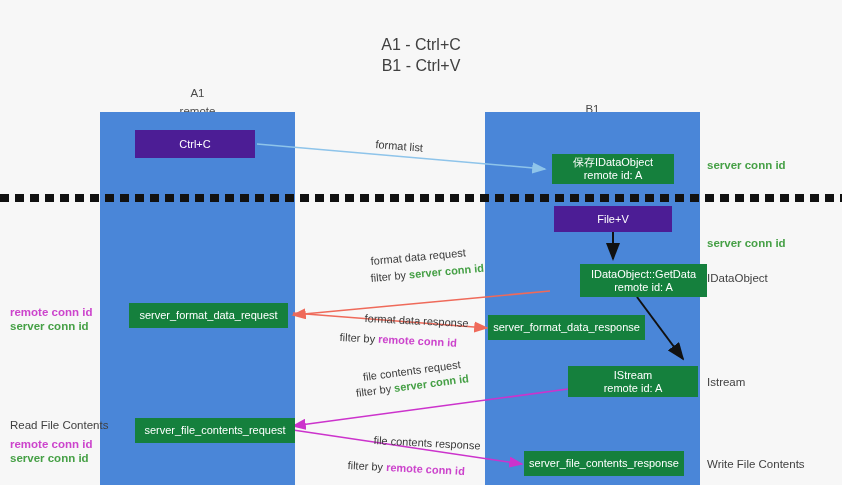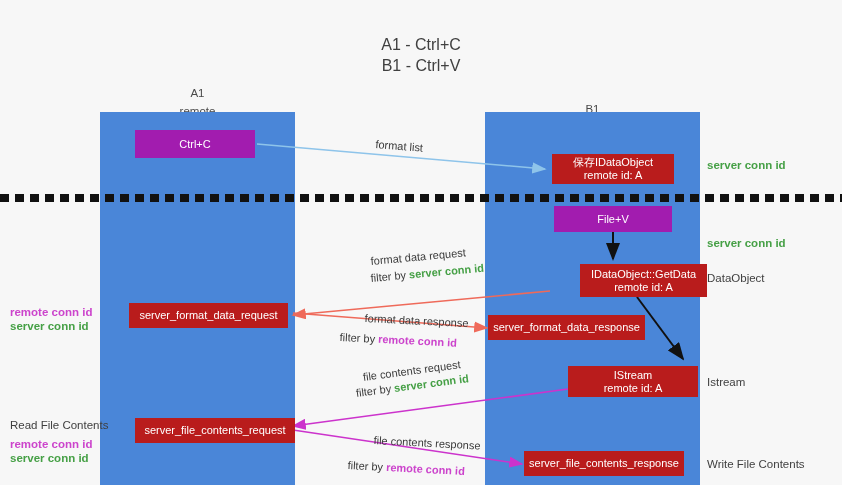--- a/index.html
+++ b/index.html
@@ -28,22 +28,22 @@
   }
   .head-a{left:100px;top:58px;width:195px;}
   .head-b{left:485px;top:74px;width:215px;}
 
   .box{
     position:absolute;box-sizing:border-box;
     display:flex;align-items:center;justify-content:center;
     text-align:center;color:#ffffff;font-size:11px;line-height:13px;
     white-space:pre-line;padding:2px 4px;
   }
-  .green{background:#a21caf;}
-  .orange{background:#b91c1c;}
+  .green{background:#4c1d95;}
+  .orange{background:#15803d;}
 
   .sep{
     position:absolute;left:0;top:168px;width:842px;height:8px;
     background-image:repeating-linear-gradient(to right,#111 0 9px,transparent 9px 15px);
   }
 
   .side-label{
     position:absolute;font-size:11.5px;line-height:14px;color:#3f3f3f;
     white-space:nowrap;
   }
@@ -122,21 +122,21 @@
 
   <div class="box orange" style="left:568px;top:340px;width:130px;height:31px;">IStream
 remote id: A</div>
 
   <div class="box orange" style="left:524px;top:425px;width:160px;height:25px;">server_file_contents_response</div>
 
   <div class="box orange" style="left:488px;top:289px;width:157px;height:25px;">server_format_data_response</div>
 
   <div class="side-label green-t" style="left:707px;top:132px;">server conn id</div>
   <div class="side-label green-t" style="left:707px;top:210px;">server conn id</div>
-  <div class="side-label" style="left:707px;top:245px;">DataObject</div>
+  <div class="side-label" style="left:707px;top:245px;">IDataObject</div>
   <div class="side-label" style="left:707px;top:349px;">Istream</div>
   <div class="side-label" style="left:707px;top:431px;">Write File Contents</div>
 
   <div class="side-label magenta-t" style="left:10px;top:279px;">remote conn id</div>
   <div class="side-label green-t" style="left:10px;top:293px;">server conn id</div>
 
   <div class="side-label" style="left:10px;top:392px;">Read File Contents</div>
   <div class="side-label magenta-t" style="left:10px;top:411px;">remote conn id</div>
   <div class="side-label green-t" style="left:10px;top:425px;">server conn id</div>
 

